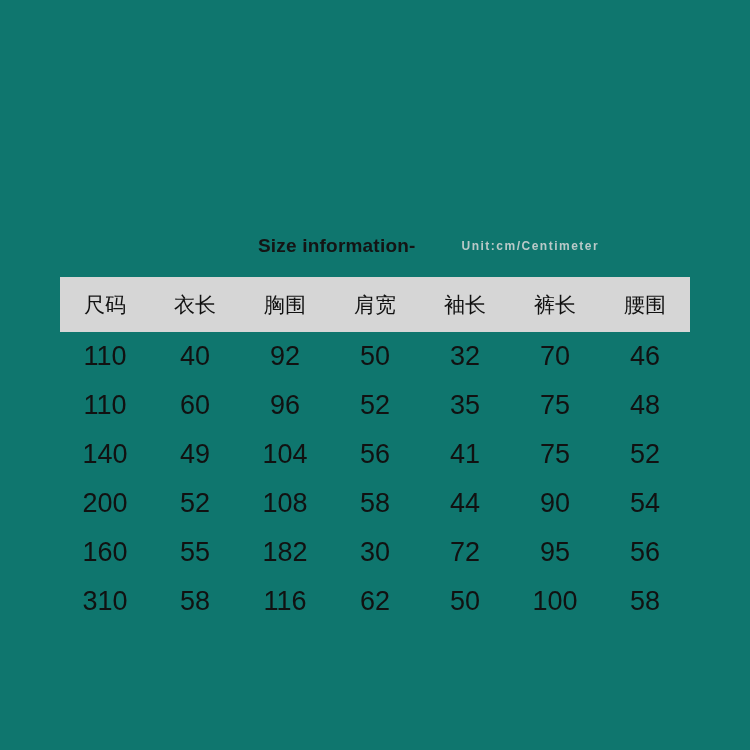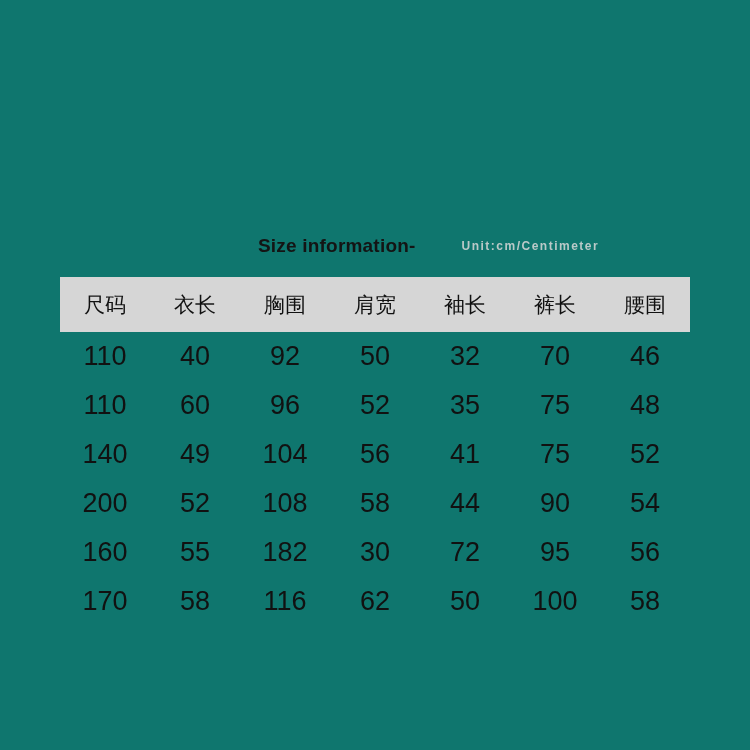--- a/index.html
+++ b/index.html
@@ -151,21 +151,21 @@
       <tr>
         <td>160</td>
         <td>55</td>
         <td>182</td>
         <td>30</td>
         <td>72</td>
         <td>95</td>
         <td>56</td>
       </tr>
       <tr>
-        <td>170</td>
+        <td>310</td>
         <td>58</td>
         <td>116</td>
         <td>62</td>
         <td>50</td>
         <td>100</td>
         <td>58</td>
       </tr>
     </tbody>
   </table>
 

